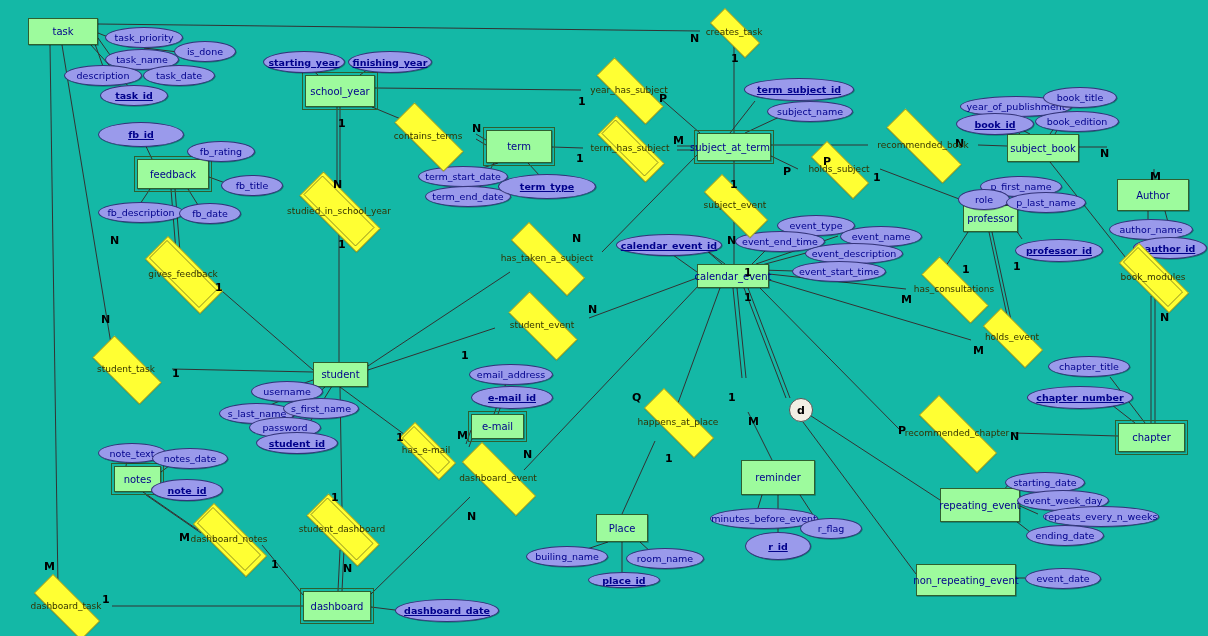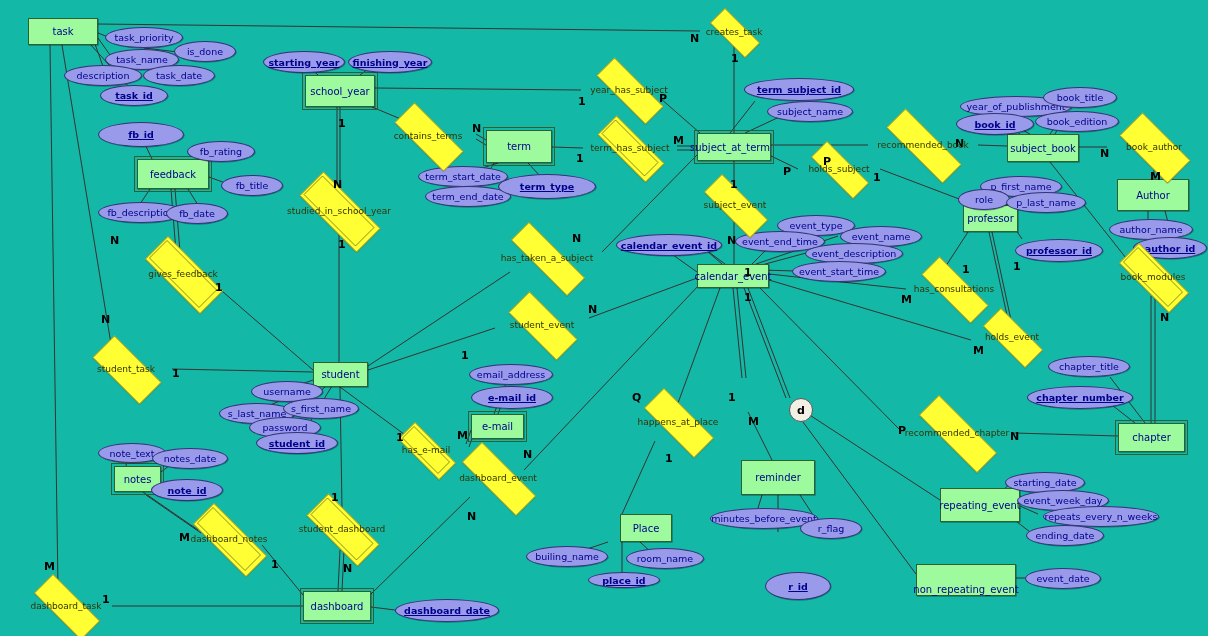--- a/index.html
+++ b/index.html
@@ -279,27 +279,27 @@
     </div>
     <div class="node entity weak" style="left: 114px; top: 466px; width: 47px; height: 26px;">
       <span>notes</span>
     </div>
     <div class="node entity weak" style="left: 1118px; top: 423px; width: 67px; height: 29px;">
       <span>chapter</span>
     </div>
     <div class="node entity" style="left: 940px; top: 488px; width: 80px; height: 34px;">
       <span>repeating_event</span>
     </div>
-    <div class="node entity" style="left: 916px; top: 564px; width: 100px; height: 32px; align-items: flex-end;">
+    <div class="node entity" style="left: 916px; top: 564px; width: 100px; height: 32px;">
       <span>non_repeating_event</span>
     </div>
     <div class="node entity" style="left: 741px; top: 460px; width: 74px; height: 35px;">
       <span>reminder</span>
     </div>
-    <div class="node entity" style="left: 596px; top: 514px; width: 52px; height: 28px; margin-left: 24px;">
+    <div class="node entity" style="left: 596px; top: 514px; width: 52px; height: 28px;">
       <span>Place</span>
     </div>
     <div class="node entity weak" style="left: 303px; top: 591px; width: 68px; height: 30px;">
       <span>dashboard</span>
     </div>
     <div class="node attr" style="left: 105px; top: 27px; width: 78px; height: 21px;">
       <span class="">task_priority</span>
     </div>
     <div class="node attr" style="left: 174px; top: 41px; width: 62px; height: 21px;">
       <span class="">is_done</span>
@@ -327,21 +327,21 @@
     </div>
     <div class="node attr" style="left: 187px; top: 141px; width: 68px; height: 21px;">
       <span class="">fb_rating</span>
     </div>
     <div class="node attr" style="left: 221px; top: 175px; width: 62px; height: 21px;">
       <span class="">fb_title</span>
     </div>
     <div class="node attr" style="left: 98px; top: 202px; width: 86px; height: 21px;">
       <span class="">fb_description</span>
     </div>
-    <div class="node attr" style="left: 166px; top: 203px; width: 62px; height: 21px;">
+    <div class="node attr" style="left: 179px; top: 203px; width: 62px; height: 21px;">
       <span class="">fb_date</span>
     </div>
     <div class="node attr" style="left: 418px; top: 166px; width: 90px; height: 21px;">
       <span class="">term_start_date</span>
     </div>
     <div class="node attr" style="left: 425px; top: 186px; width: 86px; height: 21px;">
       <span class="">term_end_date</span>
     </div>
     <div class="node attr key" style="left: 498px; top: 174px; width: 98px; height: 25px;">
       <span class="ktxt">term_type</span>
@@ -450,21 +450,21 @@
     </div>
     <div class="node attr" style="left: 1025px; top: 568px; width: 76px; height: 21px;">
       <span class="">event_date</span>
     </div>
     <div class="node attr" style="left: 710px; top: 508px; width: 108px; height: 21px;">
       <span class="">minutes_before_event</span>
     </div>
     <div class="node attr" style="left: 800px; top: 518px; width: 62px; height: 21px;">
       <span class="">r_flag</span>
     </div>
-    <div class="node attr key" style="left: 765px; top: 532px; width: 66px; height: 28px; margin-top: 40px;">
+    <div class="node attr key" style="left: 745px; top: 532px; width: 66px; height: 28px;">
       <span class="ktxt">r_id</span>
     </div>
     <div class="node attr" style="left: 526px; top: 546px; width: 82px; height: 21px;">
       <span class="">builing_name</span>
     </div>
     <div class="node attr" style="left: 626px; top: 548px; width: 78px; height: 21px;">
       <span class="">room_name</span>
     </div>
     <div class="node attr key" style="left: 588px; top: 572px; width: 72px; height: 16px;">
       <span class="ktxt">place_id</span>
@@ -485,24 +485,20 @@
       <span class="rtxt">contains_terms</span>
     </div>
     <div class="node rel ident" style="left: 583px; top: 130px; width: 94px; height: 36px;">
       <div class="dia"></div>
       <div class="dia2"></div>
       <span class="rtxt">term_has_subject</span>
     </div>
     <div class="node rel" style="left: 868px; top: 127px; width: 110px; height: 36px;">
       <div class="dia"></div>
       <span class="rtxt">recommended_book</span>
-    </div>
-    <div class="node rel" style="left: 1107px; top: 125px; width: 94px; height: 44px;">
-      <div class="dia"></div>
-      <span class="rtxt">book_author</span>
     </div>
     <div class="node rel" style="left: 798px; top: 154px; width: 82px; height: 30px;">
       <div class="dia"></div>
       <span class="rtxt">holds_subject</span>
     </div>
     <div class="node rel ident" style="left: 283px; top: 188px; width: 112px; height: 46px;">
       <div class="dia"></div>
       <div class="dia2"></div>
       <span class="rtxt">studied_in_school_year</span>
     </div>

